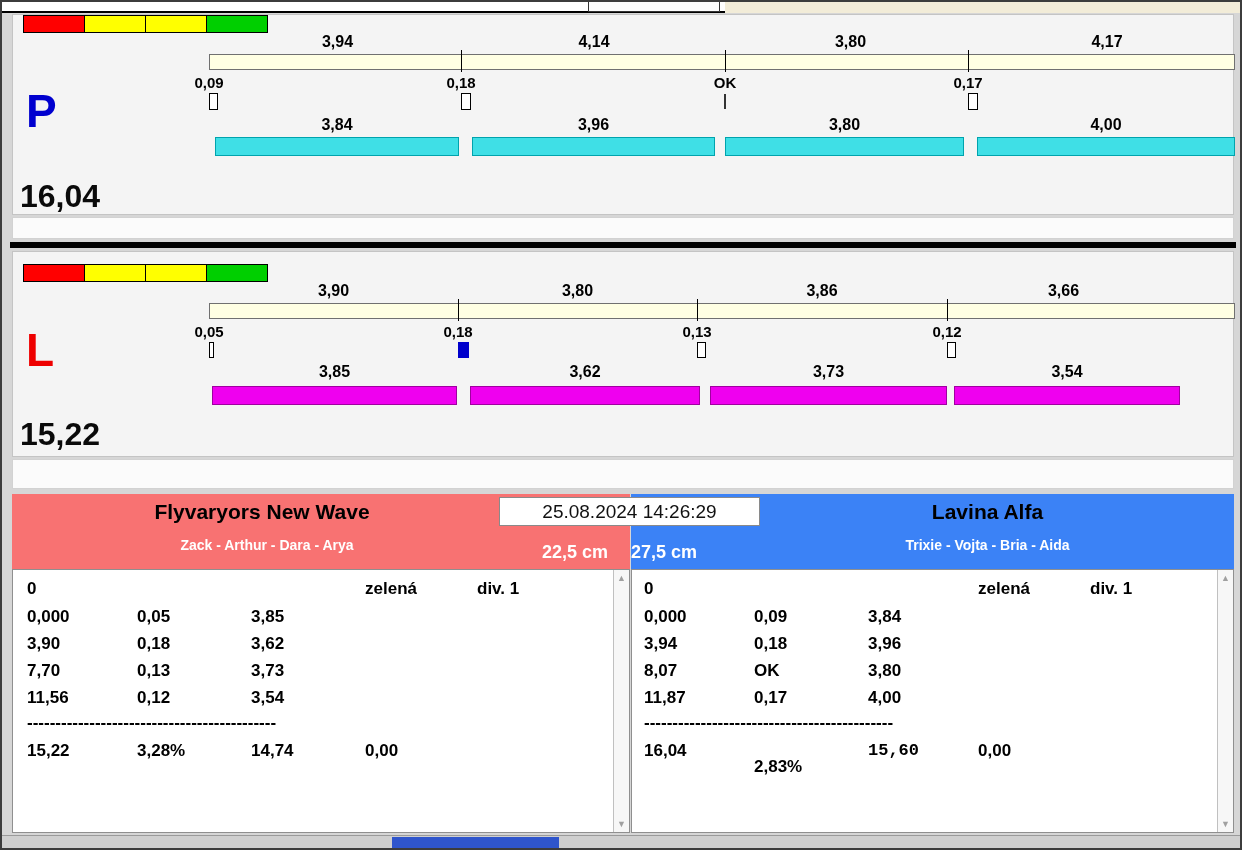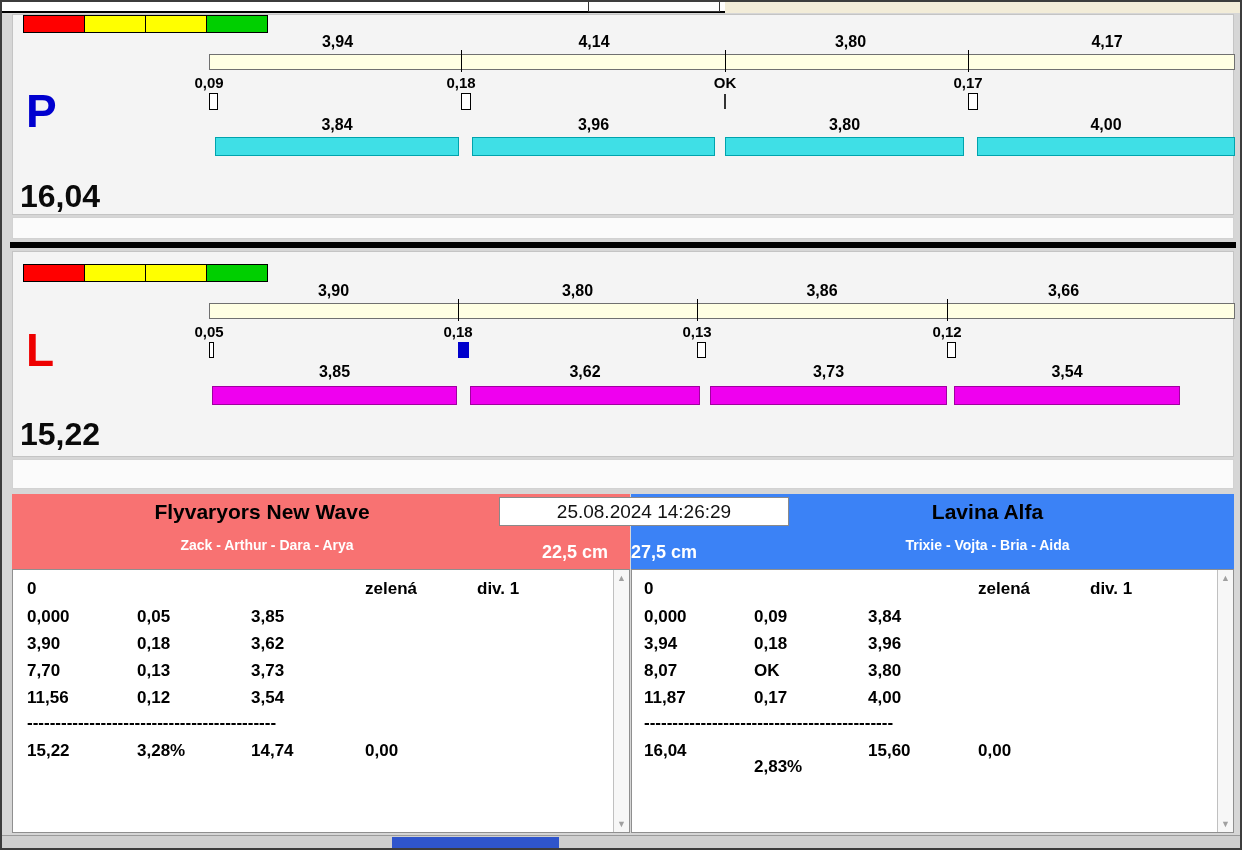--- a/index.html
+++ b/index.html
@@ -167,21 +167,21 @@
     <div class="hdr-sub" style="left:0;top:43px;width:510px;">Zack - Arthur - Dara - Arya</div>
     <div class="hdr-height" style="right:22px;top:48px;">22,5 cm</div>
   </div>
 
   <div class="hdr hdr-right" style="left:629px;top:492px;width:603px;">
     <div class="hdr-title" style="left:110px;top:6px;width:493px;">Lavina Alfa</div>
     <div class="hdr-sub" style="left:110px;top:43px;width:493px;">Trixie - Vojta - Bria - Aida</div>
     <div class="hdr-height" style="left:0;top:48px;">27,5 cm</div>
   </div>
 
-  <div class="datebox" style="left:497px;top:495px;width:290px;height:29px;">25.08.2024 14:26:29</div>
+  <div class="datebox" style="left:497px;top:495px;width:261px;height:29px;">25.08.2024 14:26:29</div>
 
   <div class="listbox" style="left:10px;top:567px;width:618px;height:264px;">
     <span class="cell" style="left:14px;top:9px;">0</span>
     <span class="cell" style="left:352px;top:9px;">zelená</span>
     <span class="cell" style="left:464px;top:9px;">div. 1</span>
 
     <span class="cell" style="left:14px;top:37px;">0,000</span>
     <span class="cell" style="left:124px;top:37px;">0,05</span>
     <span class="cell" style="left:238px;top:37px;">3,85</span>
 
@@ -228,21 +228,21 @@
     <span class="cell" style="left:236px;top:91px;">3,80</span>
 
     <span class="cell" style="left:12px;top:118px;">11,87</span>
     <span class="cell" style="left:122px;top:118px;">0,17</span>
     <span class="cell" style="left:236px;top:118px;">4,00</span>
 
     <span class="cell" style="left:12px;top:143px;">--------------------------------------------</span>
 
     <span class="cell" style="left:12px;top:171px;">16,04</span>
     <span class="cell" style="left:122px;top:171px;margin-top:16px;">2,83%</span>
-    <span class="cell" style="left:236px;top:171px;">15,60</span>
+    <span class="cell" style="left:236px;top:171px;font-family:Liberation Mono, monospace;">15,60</span>
     <span class="cell" style="left:346px;top:171px;">0,00</span>
 
     <div class="scrollbar">
       <div class="sb-arrow sb-up">▲</div>
       <div class="sb-arrow sb-down">▼</div>
     </div>
   </div>
 
   <div class="bottombar">
     <div class="bottomblue" style="top:1px;"></div>

